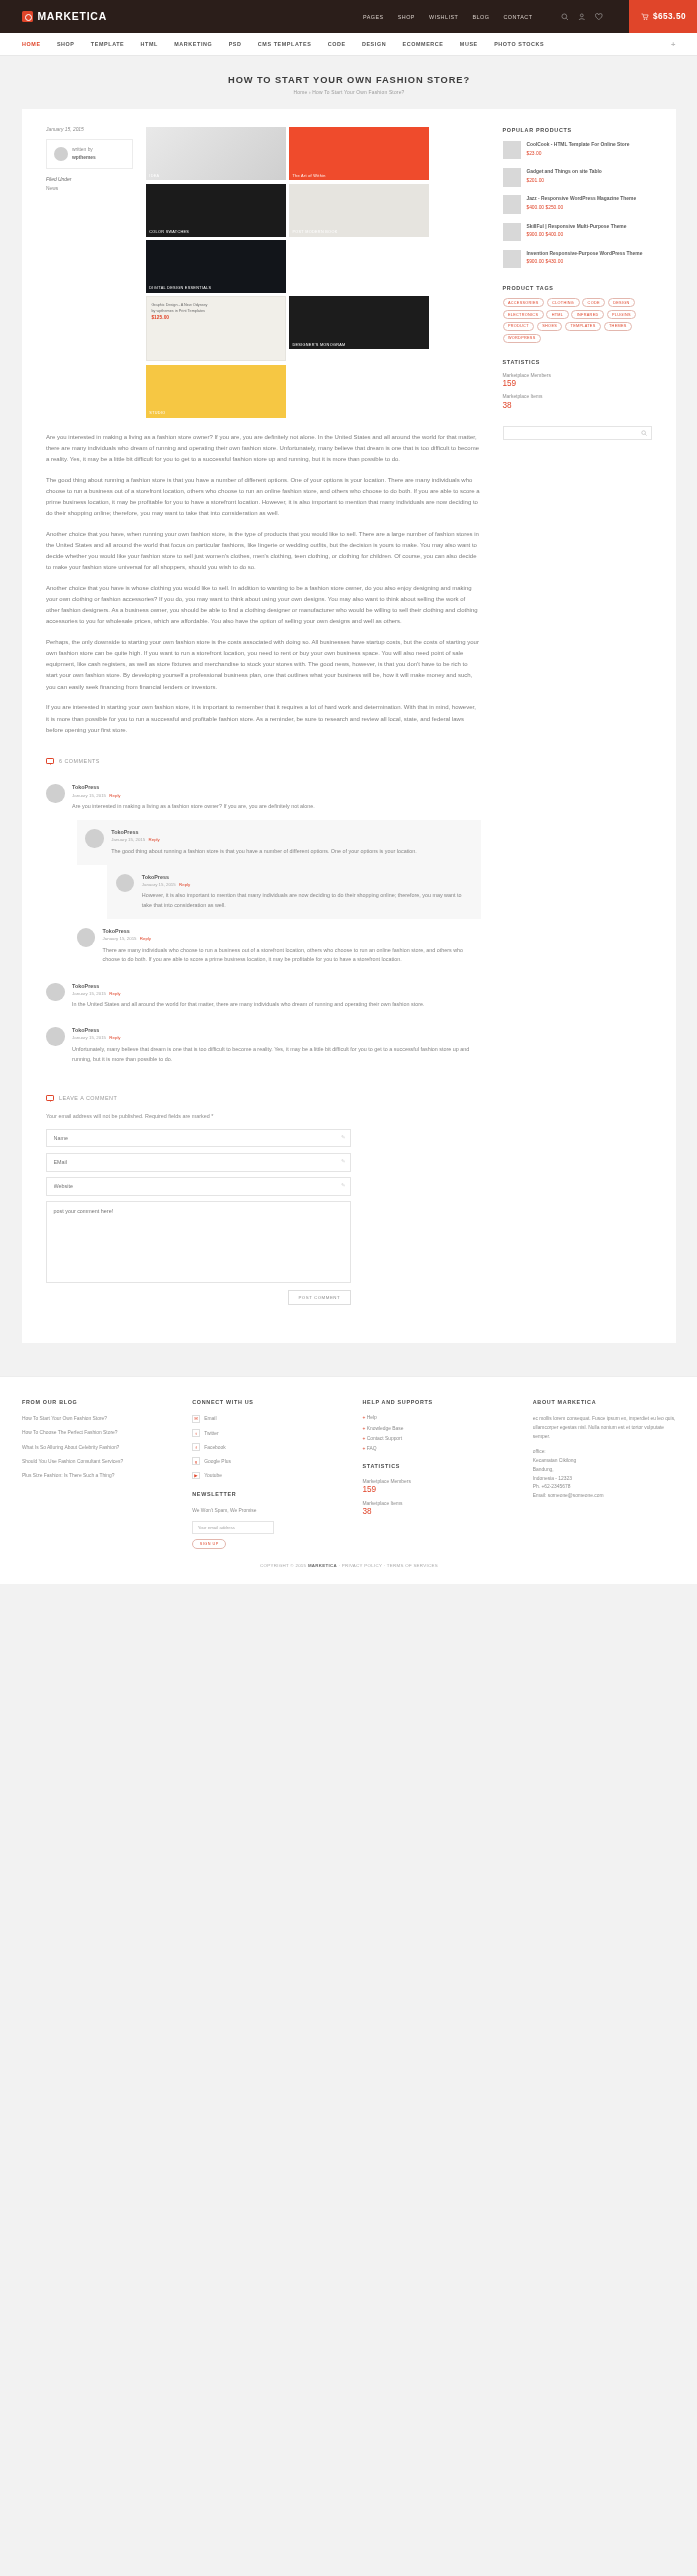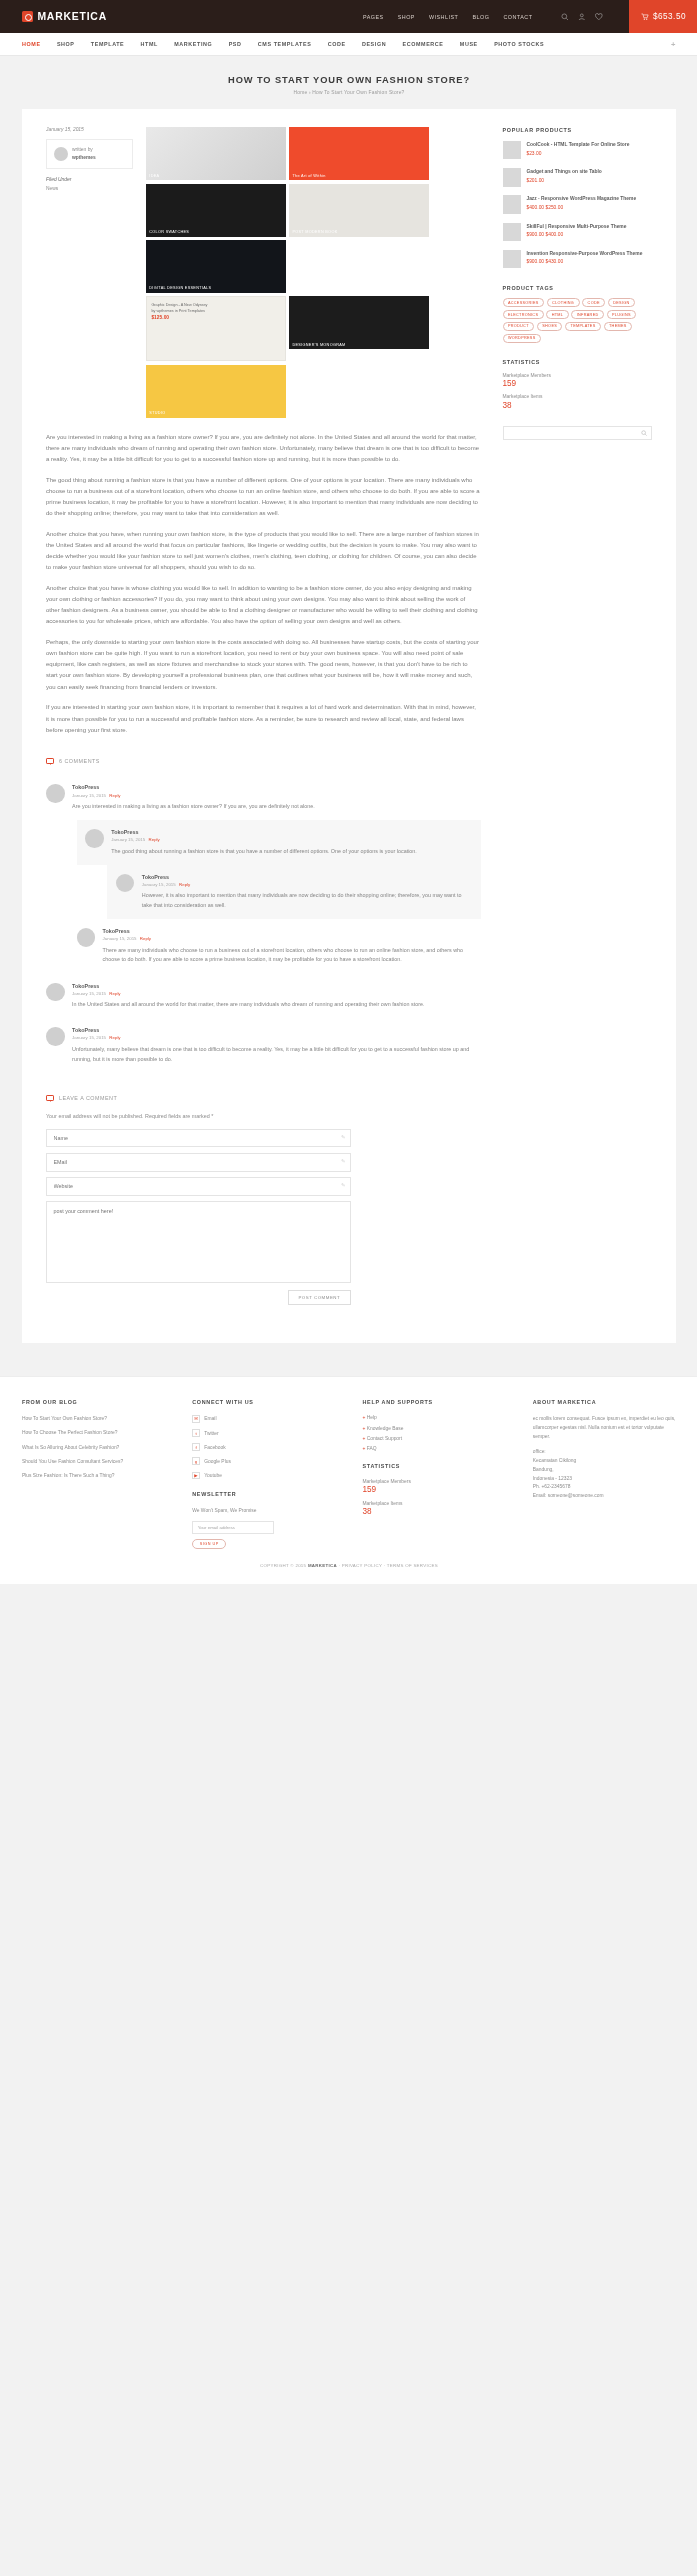--- a/index.html
+++ b/index.html
@@ -22,21 +22,21 @@
     color: #d8cfc9;
   }
   .logo { display: flex; align-items: center; gap: 4.4px; font-size: 10.4px; letter-spacing: 0.8px; color: #fff; font-weight: bold; }
   .logo-mark { width: 11px; height: 11px; background: #e0452a; border-radius: 1.6px; position: relative; }
   .logo-mark:after { content:""; position:absolute; left:2.7px; top:2.7px; width:5.4px; height:5.4px; border:1.1px solid #fff; border-radius:50%; }
   .topnav { margin-left: auto; display: flex; align-items: center; gap: 14px; font-size: 5.4px; letter-spacing: 0.5px; }
   .topicons { display:flex; align-items:center; gap:9.8px; margin-left: 14px; }
   .ticon { width: 7.6px; height: 7.6px; opacity:.8; }
   .cartbtn {
     background: #e0452a; color: #fff; height: 33px; display:flex; align-items:center;
-    gap: 4.4px; padding: 0 12px; margin-left: 12px; margin-right: -22px; font-size: 8.2px; font-weight: normal;
+    gap: 4.4px; padding: 0 12px; margin-left: 12px; margin-right: -22px; font-size: 8.2px; font-weight: bold;
   }
 
   
   .mainnav {
     background: #fff; height: 23px; display: flex; align-items: center;
     padding: 0 22px; border-bottom: 0.5px solid #e8e8e8; gap: 16.3px;
     font-size: 5.4px; letter-spacing: 0.6px; color: #555; font-weight: bold;
   }
   .mainnav .item.active { color: #e0452a; }
   .mainnav .plus { margin-left: auto; color:#bbb; font-size: 7.6px; }

